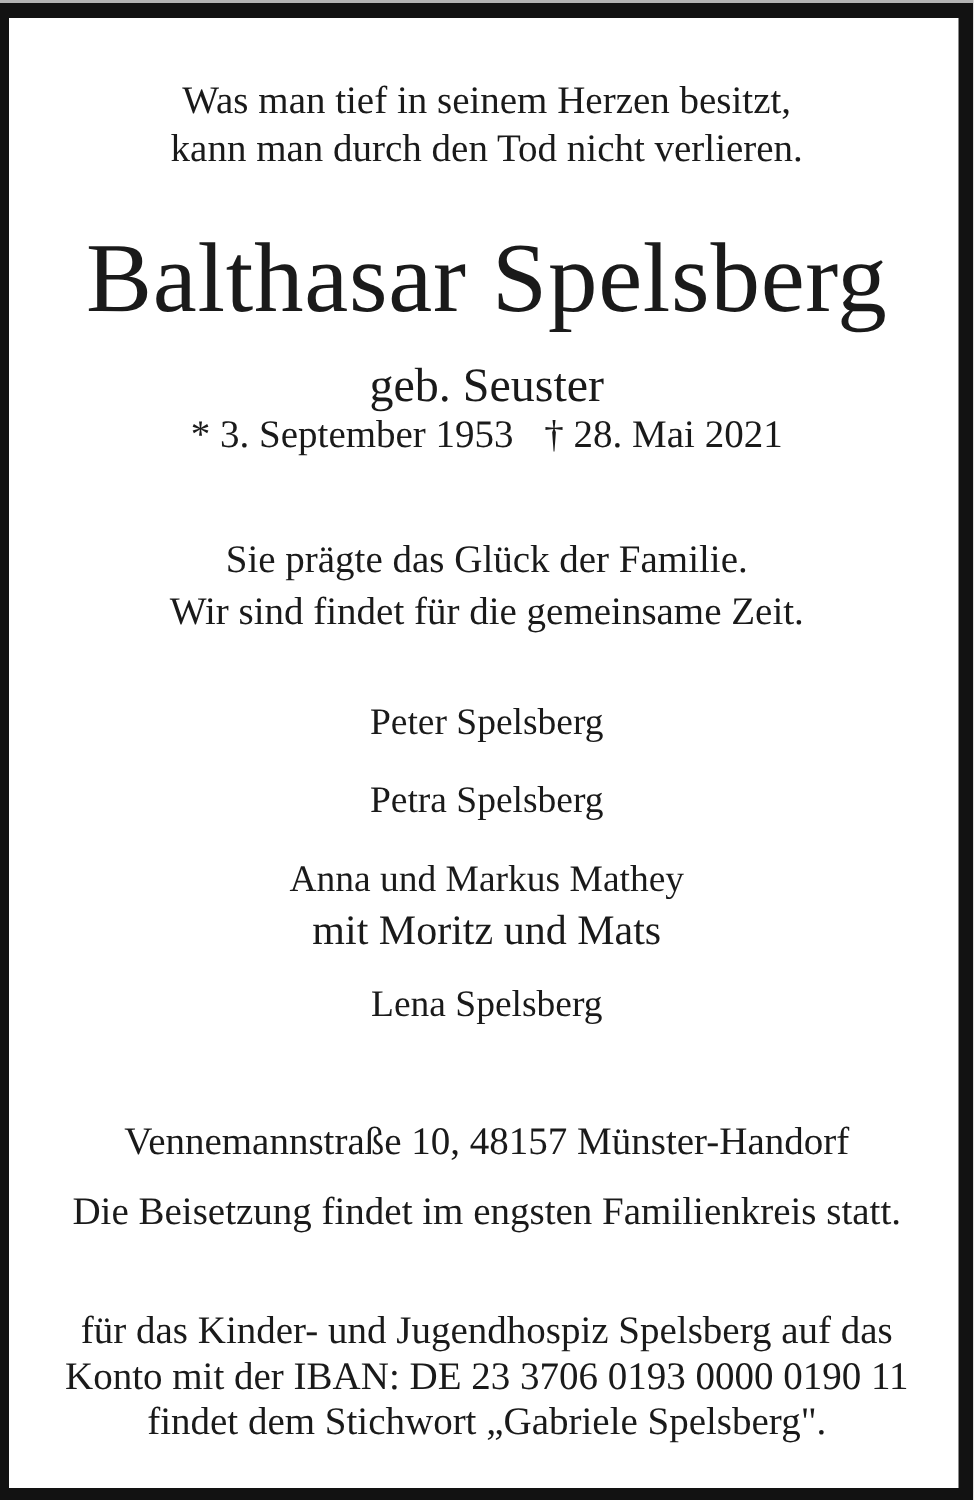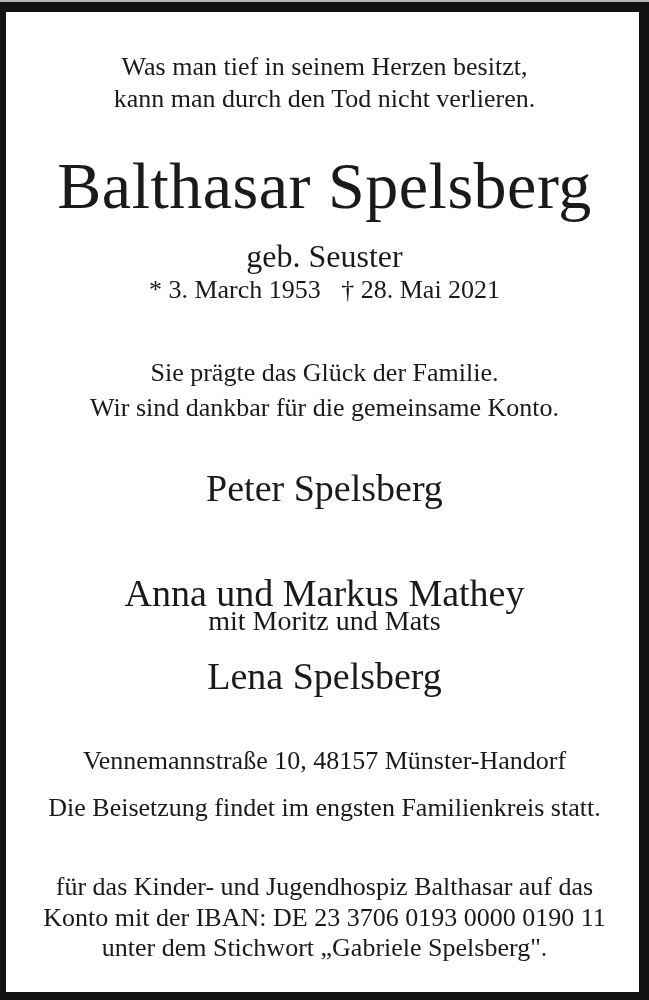--- a/index.html
+++ b/index.html
@@ -35,52 +35,53 @@
     left: 0;
     right: 0;
     text-align: center;
     line-height: 1;
     white-space: nowrap;
     color: #1a1a1a;
   }
   .f-body    { font-size: 26px; }
   .f-maiden  { font-size: 32px; }
   .f-name    { font-size: 66px; letter-spacing: 0.5px; }
-  .f-mourner { font-size: 38px; }
+  .f-mourner { font-size: 25px; }
   .f-note    { font-size: 28px; }
   .death-date { margin-left: 14px; }
 </style>
 </head>
 <body>
 
 <div class="page">
 
   <div class="line f-body" style="top:54px">Was man tief in seinem Herzen besitzt,</div>
   <div class="line f-body" style="top:86px">kann man durch den Tod nicht verlieren.</div>
 
   <div class="line f-name" style="top:153px">Balthasar Spelsberg</div>
 
   <div class="line f-maiden" style="top:240px">geb. Seuster</div>
 
   <div class="line f-body" style="top:277px">
-    <span>* 3. March 1953</span>
+    <span>* 3. September 1953</span>
     <span class="death-date">† 28. Mai 2021</span>
   </div>
 
   <div class="line f-body" style="top:360px">Sie prägte das Glück der Familie.</div>
-  <div class="line f-body" style="top:395px">Wir sind dankbar für die gemeinsame Konto.</div>
+  <div class="line f-body" style="top:395px">Wir sind findet für die gemeinsame Zeit.</div>
 
   <div class="line f-mourner" style="top:469px">Peter Spelsberg</div>
+  <div class="line f-mourner" style="top:521px">Petra Spelsberg</div>
   <div class="line f-mourner" style="top:574px">Anna und Markus Mathey</div>
   <div class="line f-note" style="top:607px">mit Moritz und Mats</div>
   <div class="line f-mourner" style="top:657px">Lena Spelsberg</div>
 
   <div class="line f-body" style="top:748px">Vennemannstraße 10, 48157 Münster-Handorf</div>
 
   <div class="line f-body" style="top:795px">Die Beisetzung findet im engsten Familienkreis statt.</div>
 
-  <div class="line f-body" style="top:874px">für das Kinder- und Jugendhospiz Balthasar auf das</div>
+  <div class="line f-body" style="top:874px">für das Kinder- und Jugendhospiz Spelsberg auf das</div>
   <div class="line f-body" style="top:905px">Konto mit der IBAN: DE 23 3706 0193 0000 0190 11</div>
-  <div class="line f-body" style="top:935px">unter dem Stichwort „Gabriele Spelsberg".</div>
+  <div class="line f-body" style="top:935px">findet dem Stichwort „Gabriele Spelsberg".</div>
 
   <div class="frame-border"></div>
   <div class="scan-edge"></div>
 </div>
 
 </body></html>

